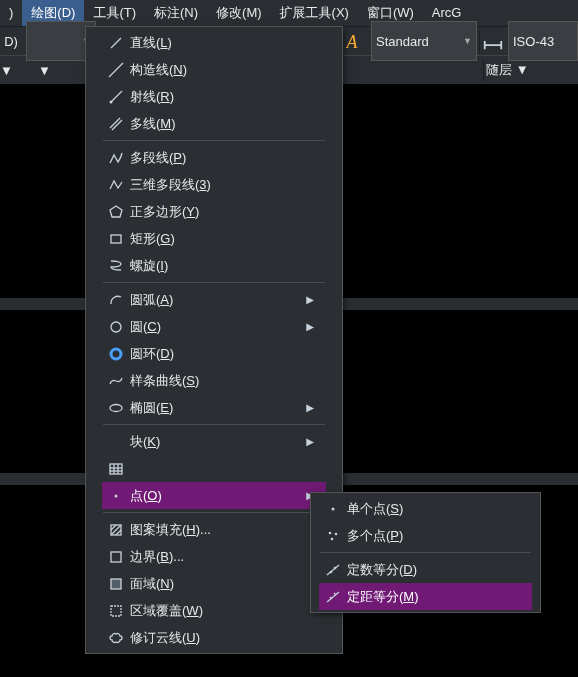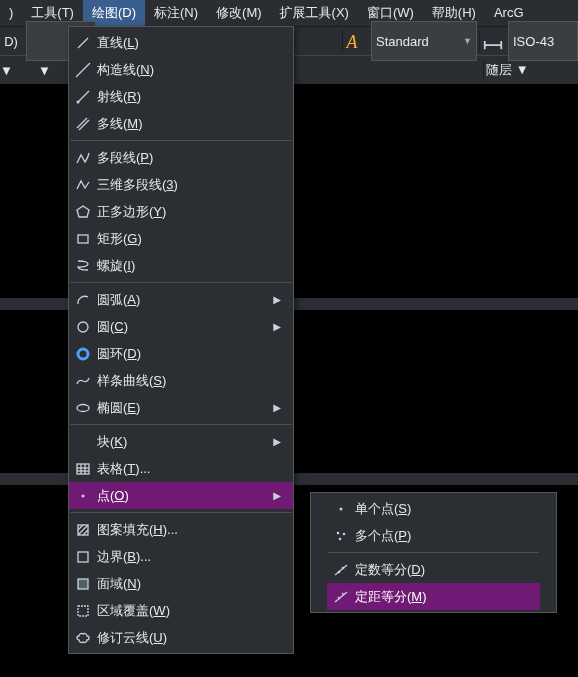--- a/index.html
+++ b/index.html
@@ -7,46 +7,45 @@
 .menubar-item{padding:4px 9px;height:18px;line-height:18px;cursor:default}
 .menubar-item.active{background:#3a5f8f;color:#fff}
 .toolbar{display:flex;align-items:center;height:28px;background:#2a2e33;border-bottom:1px solid #444}
 .toolbar .dropdown{display:flex;align-items:center;height:22px;background:#3a3e43;border:1px solid #555;margin-left:4px;padding:8px 4px;min-width:60px}
 .toolbar .dropdown .arrow{margin-left:auto;font-size:9px;color:#aaa}
 .toolbar-ico{width:22px;height:22px;display:flex;align-items:center;justify-content:center}
 .toolbar-sep{width:1px;height:22px;background:#1a1d21;margin:0 2px}
 .ribbon2{display:flex;align-items:center;height:28px;background:#2a2e33;border-bottom:1px solid #000}
 .canvas-area{position:relative;background:#000;height:595px}
 .canvas-gap{position:absolute;left:0;right:0;background:#2a2e33}
-.dropdown-menu{position:absolute;top:26px;left:68px;width:224px;background:#2b2f33;border:1px solid #555;box-shadow:2px 2px 6px rgba(0,0,0,.5);padding:2px 0}
-.submenu{position:absolute;top:492px;left:310px;width:213px;background:#2b2f33;border:1px solid #555;box-shadow:2px 2px 6px rgba(0,0,0,.5);padding:2px 16px}
+.dropdown-menu{position:absolute;top:26px;left:85px;width:224px;background:#2b2f33;border:1px solid #555;box-shadow:2px 2px 6px rgba(0,0,0,.5);padding:2px 16px}
+.submenu{position:absolute;top:492px;left:310px;width:213px;background:#2b2f33;border:1px solid #555;box-shadow:2px 2px 6px rgba(0,0,0,.5);padding:2px 8px}
 .menu-item{display:flex;align-items:center;height:27px;padding:0 8px 0 0;cursor:default}
 .menu-item.highlight{background:#701a75;color:#fff}
 .menu-icon{width:28px;display:flex;align-items:center;justify-content:center;color:#c8d2dc}
 .menu-icon svg{width:16px;height:16px}
 .menu-label{flex:1;white-space:nowrap}
 .menu-label u{text-decoration:underline}
 .menu-arrow{font-size:10px;color:#c8d2dc;padding-right:4px}
 .menu-sep{height:1px;background:#4a4e53;margin:3px 1px}
 
 .ic{stroke:#c8d2dc;stroke-width:1.3;fill:none}
 .icf{fill:#c8d2dc;stroke:none}
 </style>
 </head>
 <body>
 
 <div class="menubar">
   <div class="menubar-item">)</div>
+  <div class="menubar-item active">绘图(D)</div>
   <div class="menubar-item">工具(T)</div>
-  <div class="menubar-item active">绘图(D)</div>
   <div class="menubar-item">标注(N)</div>
   <div class="menubar-item">修改(M)</div>
   <div class="menubar-item">扩展工具(X)</div>
   <div class="menubar-item">窗口(W)</div>
-  <div class="menubar-item">帮助(H)</div>
   <div class="menubar-item">ArcG</div>
 </div>
 
 <div class="toolbar">
   <div class="toolbar-ico">D)</div>
   <div class="dropdown" style="width:40px">
     <span></span>
     <span class="arrow">▼</span>
   </div>
   <div style="flex:1"></div>
@@ -219,21 +218,20 @@
     <div class="menu-item">
       <div class="menu-icon">
         <svg viewBox="0 0 16 16">
           <rect class="ic" x="2" y="3" width="12" height="10"></rect>
           <line class="ic" x1="2" y1="7" x2="14" y2="7"></line>
           <line class="ic" x1="2" y1="10" x2="14" y2="10"></line>
           <line class="ic" x1="6" y1="3" x2="6" y2="13"></line>
           <line class="ic" x1="10" y1="3" x2="10" y2="13"></line>
         </svg>
       </div>
-      <div class="menu-label"><span>表格(<u>T</u>)...</span></div>
     </div>
     <div class="menu-item highlight">
       <div class="menu-icon">
         <svg viewBox="0 0 16 16">
           <circle class="icf" cx="8" cy="8" r="1.5"></circle>
         </svg>
       </div>
       <div class="menu-label"><span>点(<u>O</u>)</span></div>
       <div class="menu-arrow">▶</div>
     </div>

